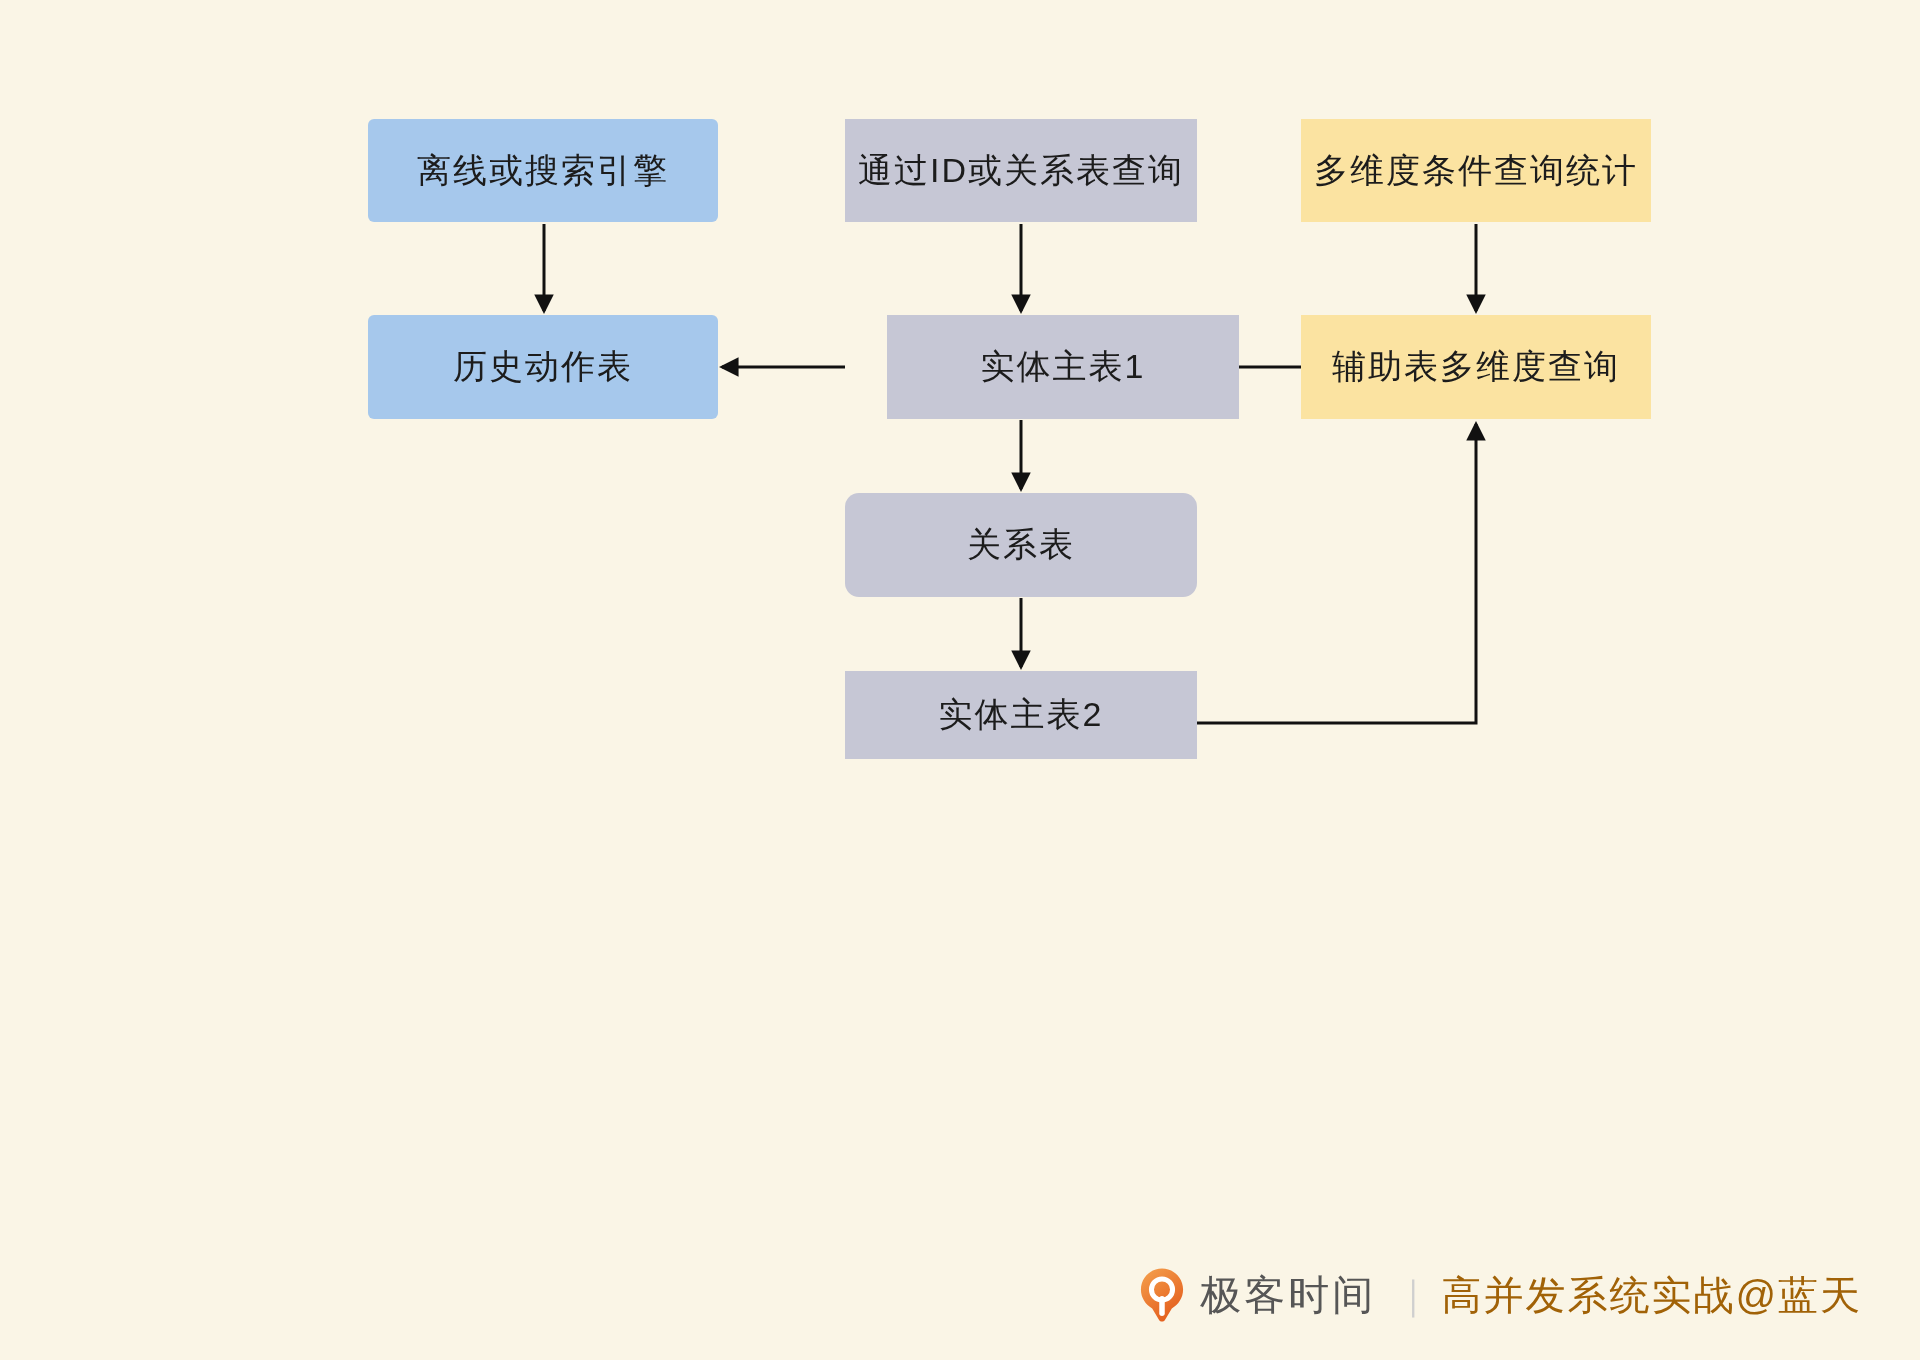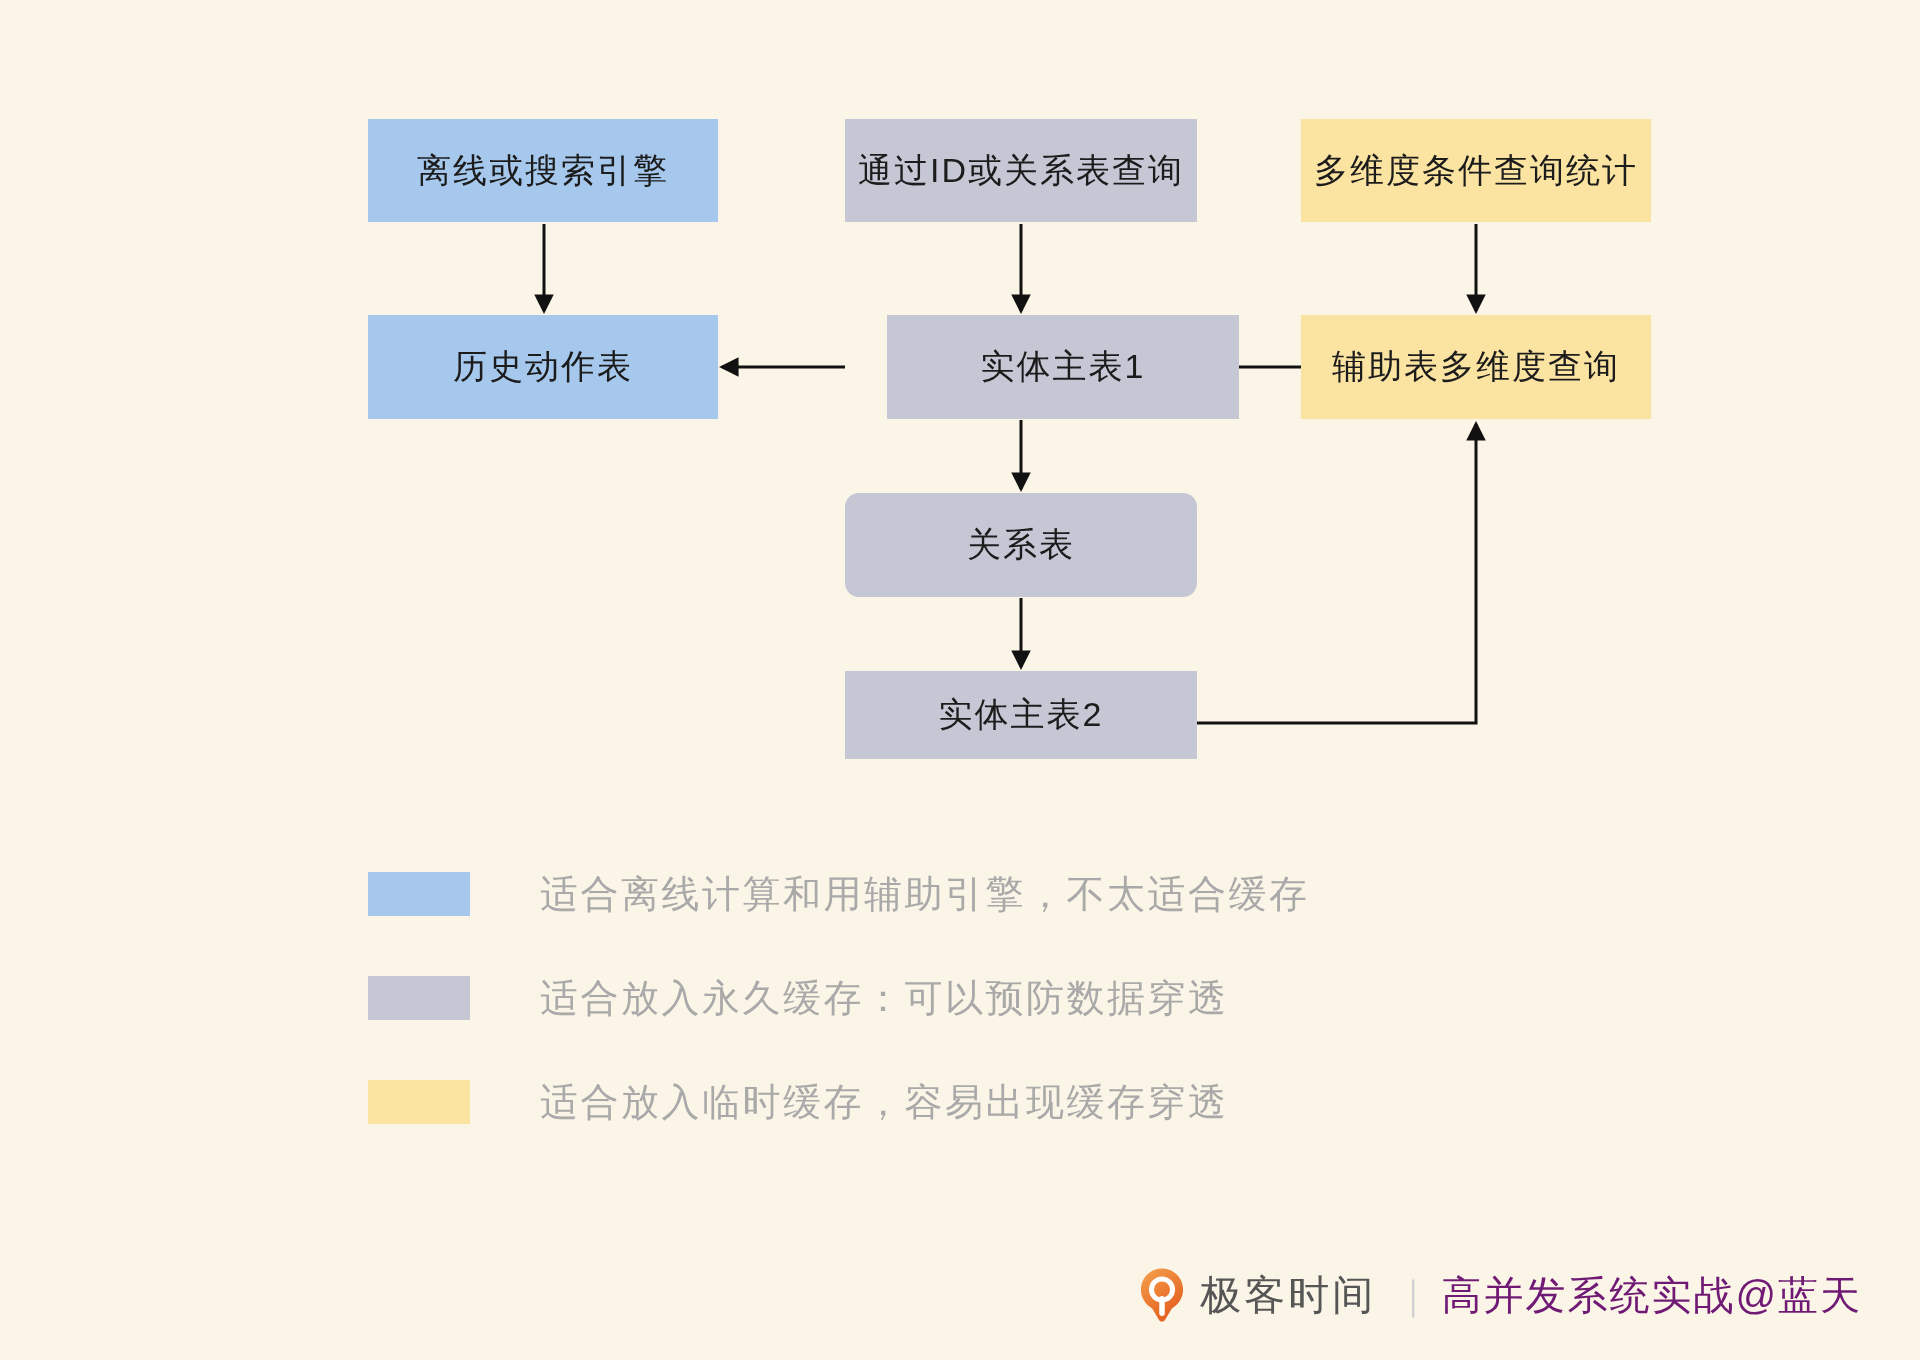--- a/index.html
+++ b/index.html
@@ -11,21 +11,21 @@
   }
   .canvas{position:relative;width:1920px;height:1360px;}
 
   
   .node{
     position:absolute;
     display:flex;align-items:center;justify-content:center;
     font-size:34px;font-weight:500;color:#1c1c1c;
     letter-spacing:2px;text-align:center;
   }
-  .node.blue{background:#a6c8ec;}
+  .node.blue{background:#a6c8ec;border-radius:6px;}
   .node.gray{background:#c6c7d5;}
   .node.yellow{background:#fbe3a1;}
 
   .n-a{left:368px;top:119px;width:350px;height:103px;}
   .n-b{left:845px;top:119px;width:352px;height:103px;}
   .n-c{left:1301px;top:119px;width:350px;height:103px;}
   .n-d{left:368px;top:315px;width:350px;height:104px;}
   .n-e{left:887px;top:315px;width:352px;height:104px;}
   .n-f{left:1301px;top:315px;width:350px;height:104px;}
   .n-g{left:845px;top:493px;width:352px;height:104px;border-radius:14px;}
@@ -49,21 +49,21 @@
   }
 
   
   .footer{
     position:absolute;right:58px;top:1264px;height:62px;
     display:flex;align-items:center;
   }
   .footer .logo{width:44px;height:56px;margin-right:16px;}
   .footer .brand{font-size:41px;font-weight:400;color:#565656;letter-spacing:3px;}
   .footer .divider{font-size:38px;color:#cfcfcf;margin:0 10px 0 18px;font-weight:300;}
-  .footer .credit{font-size:40px;color:#701a75;letter-spacing:2px;white-space:nowrap;}
+  .footer .credit{font-size:40px;color:#a16207;letter-spacing:2px;white-space:nowrap;}
 </style>
 </head>
 <body>
 
 <div class="canvas">
 
   <svg class="edges" width="1920" height="1360" viewBox="0 0 1920 1360">
     <defs>
       <marker id="ah" viewBox="0 0 10 10" refX="8.5" refY="5" markerWidth="7.5" markerHeight="6.5" orient="auto-start-reverse">
         <path d="M0 0 L10 5 L0 10 z"></path>
@@ -81,34 +81,20 @@
 
   <div class="node blue n-a">离线或搜索引擎</div>
   <div class="node gray n-b">通过ID或关系表查询</div>
   <div class="node yellow n-c">多维度条件查询统计</div>
   <div class="node blue n-d">历史动作表</div>
   <div class="node gray n-e">实体主表1</div>
   <div class="node yellow n-f">辅助表多维度查询</div>
   <div class="node gray n-g">关系表</div>
   <div class="node gray n-h">实体主表2</div>
 
-  <div class="legend">
-    <div class="legend-item">
-      <div class="legend-swatch blue"></div>
-      <div class="legend-text">适合离线计算和用辅助引擎，不太适合缓存</div>
-    </div>
-    <div class="legend-item">
-      <div class="legend-swatch gray"></div>
-      <div class="legend-text">适合放入永久缓存：可以预防数据穿透</div>
-    </div>
-    <div class="legend-item">
-      <div class="legend-swatch yellow"></div>
-      <div class="legend-text">适合放入临时缓存，容易出现缓存穿透</div>
-    </div>
-  </div>
 
   <div class="footer">
     <svg class="logo" viewBox="0 0 48 60">
       <defs>
         <linearGradient id="lg" x1="0" y1="0" x2="0.6" y2="1">
           <stop offset="0" stop-color="#f5a24e"></stop>
           <stop offset="1" stop-color="#e45f1e"></stop>
         </linearGradient>
       </defs>
       <path fill="url(#lg)" d="M24 1 C36.7 1 47 11.3 47 24 C47 32.9 42 40.6 34.7 44.6 L27.2 57.2 C25.8 59.6 22.2 59.6 20.8 57.2 L13.3 44.6 C6 40.6 1 32.9 1 24 C1 11.3 11.3 1 24 1 Z"></path>

